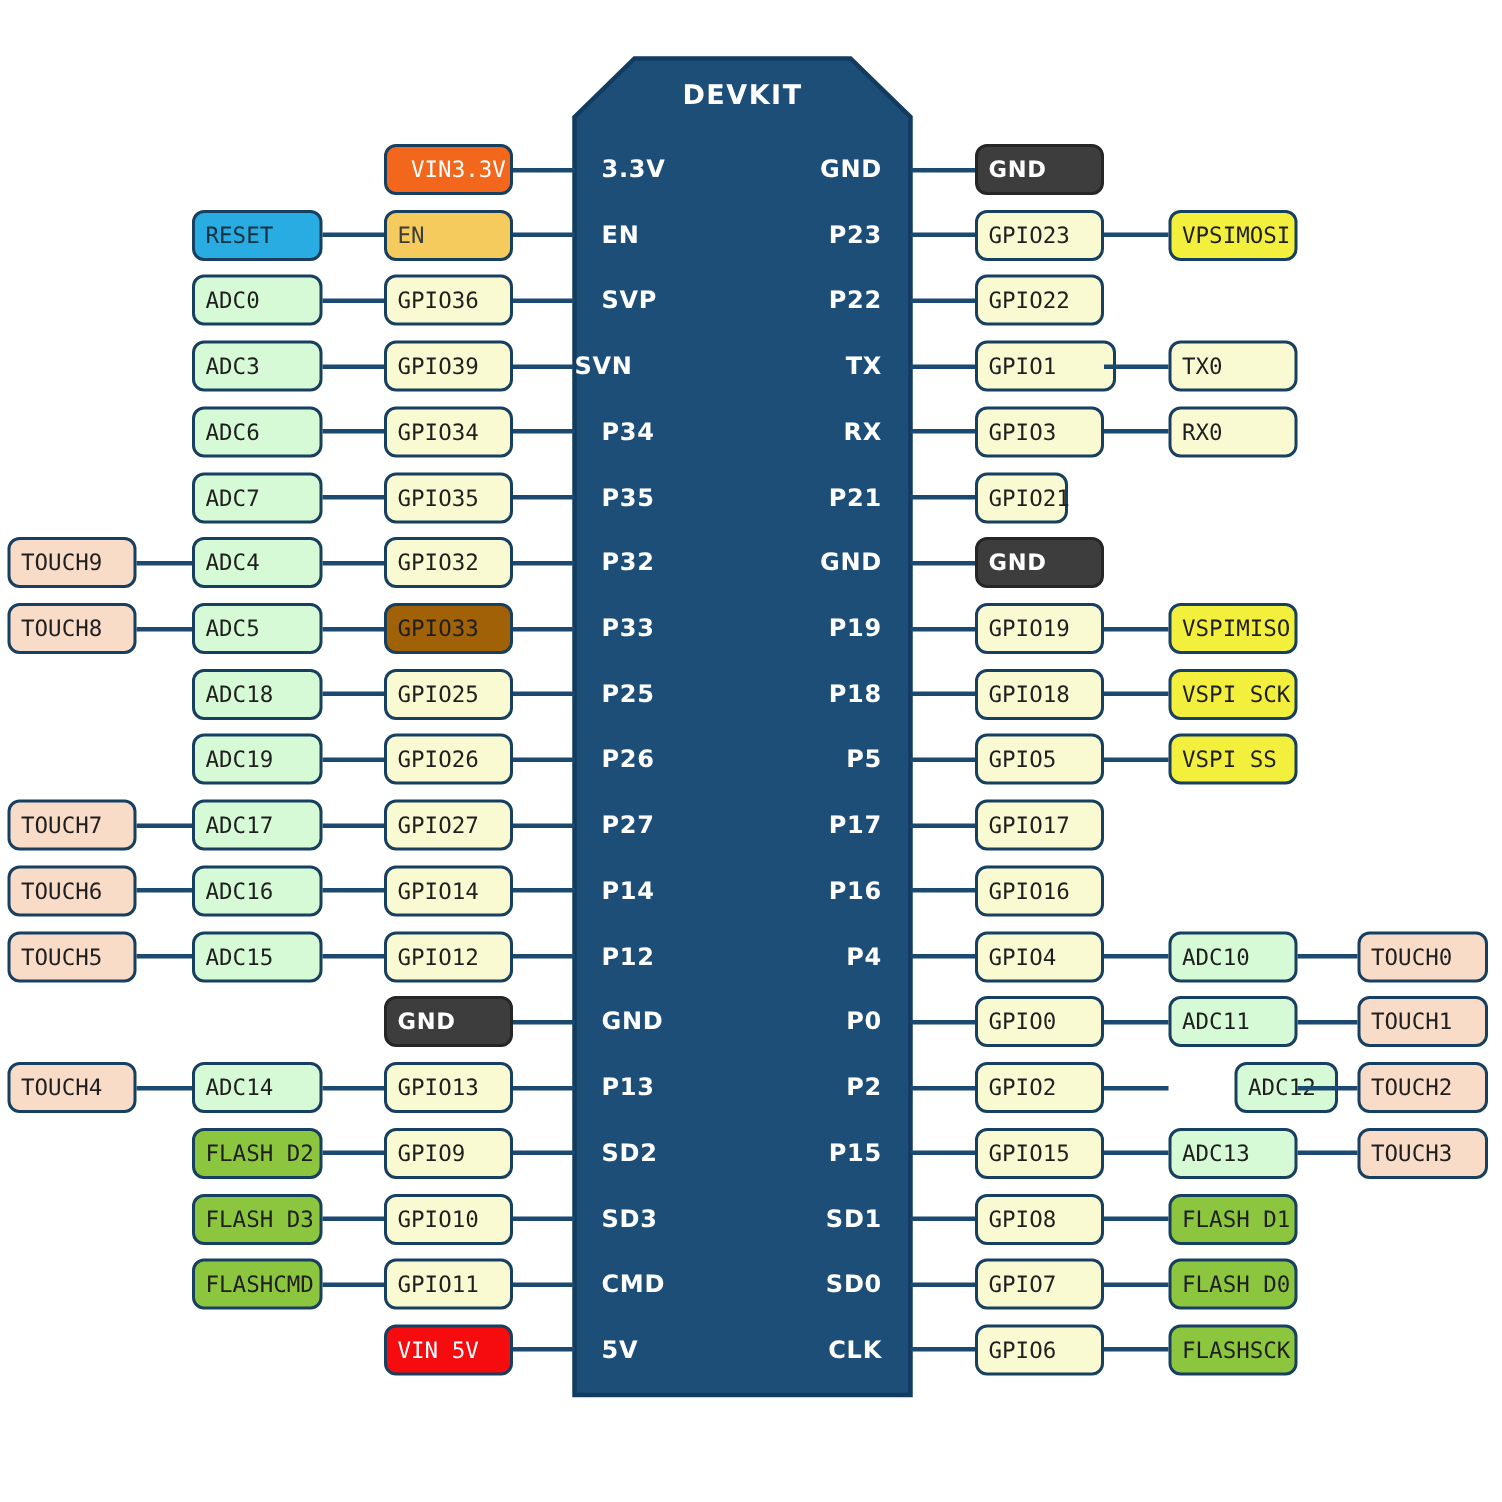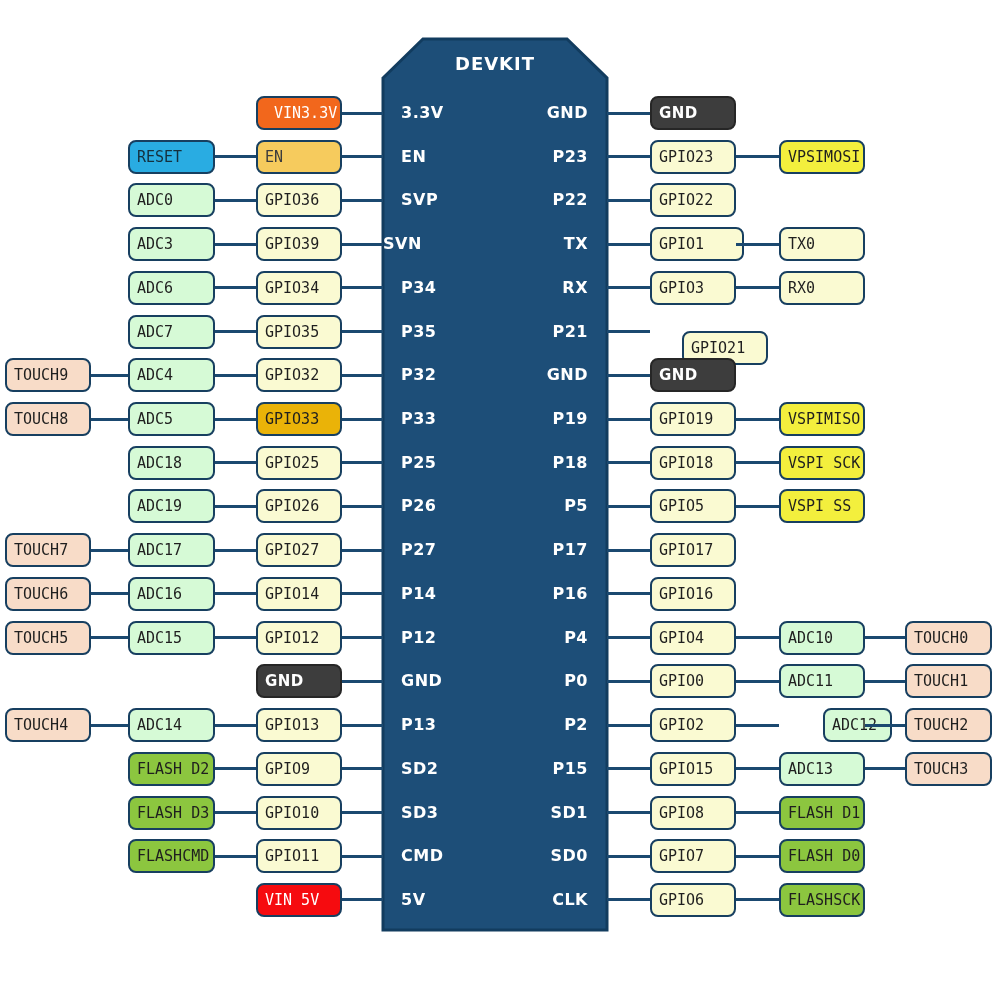--- a/index.html
+++ b/index.html
@@ -108,37 +108,37 @@
       <div class="box" style="left: 650px; width: 86px; top: 271px; background: rgb(250, 250, 210); border-color: rgb(23, 63, 96); color: rgb(31, 31, 31);">GPIO3</div>
       <div class="box" style="left: 779px; width: 86px; top: 271px; background: rgb(250, 250, 210); border-color: rgb(23, 63, 96); color: rgb(31, 31, 31);">RX0</div>
       <div class="line" style="left: 607px; width: 43px; top: 286px; background: rgb(27, 73, 112);"></div>
       <div class="line" style="left: 736px; width: 43px; top: 286px; background: rgb(27, 73, 112);"></div>
       <div class="pin" style="top: 322px; left: 401px;">P35</div>
       <div class="pin right" style="top: 322px; left: 460px; width: 128px;">P21</div>
       <div class="box" style="left: 128px; width: 87px; top: 315px; background: rgb(214, 250, 214); border-color: rgb(23, 63, 96); color: rgb(31, 31, 31);">ADC7</div>
       <div class="box" style="left: 256px; width: 86px; top: 315px; background: rgb(250, 250, 210); border-color: rgb(23, 63, 96); color: rgb(31, 31, 31);">GPIO35</div>
       <div class="line" style="left: 215px; width: 41px; top: 330px; background: rgb(27, 73, 112);"></div>
       <div class="line" style="left: 342px; width: 41px; top: 330px; background: rgb(27, 73, 112);"></div>
-      <div class="box" style="left: 682px; width: 86px; top: 315px; background: rgb(250, 250, 210); border-color: rgb(23, 63, 96); color: rgb(31, 31, 31); margin-top: 16px;">GPIO21</div>
+      <div class="box" style="left: 650px; width: 62px; top: 315px; background: rgb(250, 250, 210); border-color: rgb(23, 63, 96); color: rgb(31, 31, 31);">GPIO21</div>
       <div class="line" style="left: 607px; width: 43px; top: 330px; background: rgb(27, 73, 112);"></div>
       <div class="pin" style="top: 365px; left: 401px;">P32</div>
       <div class="pin right" style="top: 365px; left: 460px; width: 128px;">GND</div>
       <div class="box" style="left: 5px; width: 86px; top: 358px; background: rgb(248, 220, 200); border-color: rgb(23, 63, 96); color: rgb(31, 31, 31);">TOUCH9</div>
       <div class="box" style="left: 128px; width: 87px; top: 358px; background: rgb(214, 250, 214); border-color: rgb(23, 63, 96); color: rgb(31, 31, 31);">ADC4</div>
       <div class="box" style="left: 256px; width: 86px; top: 358px; background: rgb(250, 250, 210); border-color: rgb(23, 63, 96); color: rgb(31, 31, 31);">GPIO32</div>
       <div class="line" style="left: 91px; width: 37px; top: 374px; background: rgb(27, 73, 112);"></div>
       <div class="line" style="left: 215px; width: 41px; top: 374px; background: rgb(27, 73, 112);"></div>
       <div class="line" style="left: 342px; width: 41px; top: 374px; background: rgb(27, 73, 112);"></div>
       <div class="box gnd-style" style="left: 650px; width: 86px; top: 358px; background: rgb(61, 61, 61); border-color: rgb(38, 38, 38); color: rgb(255, 255, 255);">GND</div>
       <div class="line" style="left: 607px; width: 43px; top: 374px; background: rgb(27, 73, 112);"></div>
       <div class="pin" style="top: 409px; left: 401px;">P33</div>
       <div class="pin right" style="top: 409px; left: 460px; width: 128px;">P19</div>
       <div class="box" style="left: 5px; width: 86px; top: 402px; background: rgb(248, 220, 200); border-color: rgb(23, 63, 96); color: rgb(31, 31, 31);">TOUCH8</div>
       <div class="box" style="left: 128px; width: 87px; top: 402px; background: rgb(214, 250, 214); border-color: rgb(23, 63, 96); color: rgb(31, 31, 31);">ADC5</div>
-      <div class="box" style="left: 256px; width: 86px; top: 402px; background: #eab308; border-color: rgb(23, 63, 96); color: rgb(31, 31, 31);">GPIO33</div>
+      <div class="box" style="left: 256px; width: 86px; top: 402px; background: #a16207; border-color: rgb(23, 63, 96); color: rgb(31, 31, 31);">GPIO33</div>
       <div class="line" style="left: 91px; width: 37px; top: 418px; background: rgb(27, 73, 112);"></div>
       <div class="line" style="left: 215px; width: 41px; top: 418px; background: rgb(27, 73, 112);"></div>
       <div class="line" style="left: 342px; width: 41px; top: 418px; background: rgb(27, 73, 112);"></div>
       <div class="box" style="left: 650px; width: 86px; top: 402px; background: rgb(250, 250, 210); border-color: rgb(23, 63, 96); color: rgb(31, 31, 31);">GPIO19</div>
       <div class="box" style="left: 779px; width: 86px; top: 402px; background: rgb(243, 239, 61); border-color: rgb(23, 63, 96); color: rgb(31, 31, 31);">VSPIMISO</div>
       <div class="line" style="left: 607px; width: 43px; top: 418px; background: rgb(27, 73, 112);"></div>
       <div class="line" style="left: 736px; width: 43px; top: 418px; background: rgb(27, 73, 112);"></div>
       <div class="pin" style="top: 453px; left: 401px;">P25</div>
       <div class="pin right" style="top: 453px; left: 460px; width: 128px;">P18</div>
       <div class="box" style="left: 128px; width: 87px; top: 446px; background: rgb(214, 250, 214); border-color: rgb(23, 63, 96); color: rgb(31, 31, 31);">ADC18</div>

